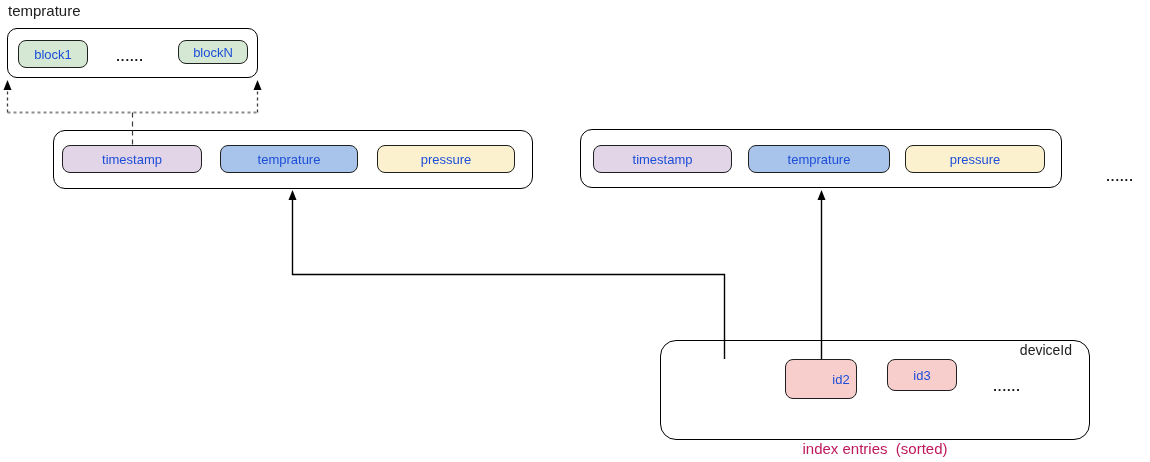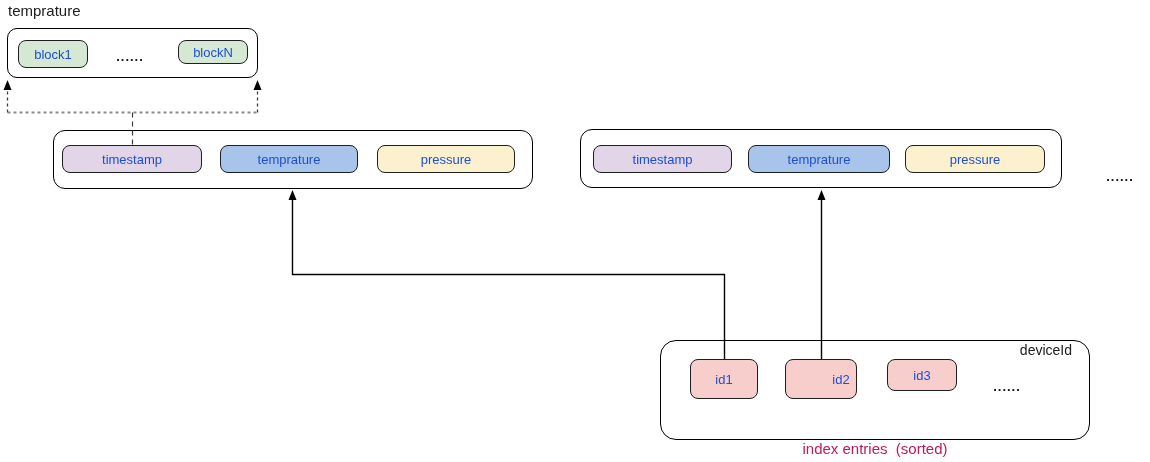--- a/index.html
+++ b/index.html
@@ -71,21 +71,20 @@
 
   <div class="box" style="left:580px;top:129px;width:482px;height:59px;"></div>
   <div class="chip" style="left: 593px; top: 145px; width: 139px; height: 28px; background-color: rgb(225, 213, 231);">timestamp</div>
   <div class="chip" style="left: 748px; top: 145px; width: 142px; height: 28px; background-color: rgb(169, 196, 235);">temprature</div>
   <div class="chip" style="left: 905px; top: 145px; width: 140px; height: 28px; background-color: rgb(251, 241, 207);">pressure</div>
 
   <div class="ellipsis" style="left:1096px;top:169px;width:48px;">......</div>
 
   <div class="box" style="left:660px;top:340px;width:430px;height:100px;border-radius:16px;"></div>
   <div class="lbl" style="left:972px;top:342px;width:100px;text-align:right;font-size:14px;">deviceId</div>
-  <div class="chip" style="left: 690px; top: 359px; width: 68px; height: 40px; background-color: rgb(248, 206, 204);">id1</div>
   <div class="chip" style="left: 785px; top: 359px; width: 72px; height: 40px; background-color: rgb(248, 206, 204); padding-left: 40px;">id2</div>
   <div class="chip" style="left: 887px; top: 359px; width: 70px; height: 32px; background-color: rgb(248, 206, 204);">id3</div>
   <div class="ellipsis" style="left:983px;top:379px;width:48px;">......</div>
 
   <div class="caption" style="left:765px;top:440px;width:220px;">index entries  (sorted)</div>
 
   <svg id="connector-layer" viewBox="0 0 1150 462" xmlns="http://www.w3.org/2000/svg">
 
     <g>
       <line x1="7.5" y1="112.5" x2="7.5" y2="88" stroke="#3c3c3c" stroke-width="1.3" stroke-dasharray="3,3"></line>

